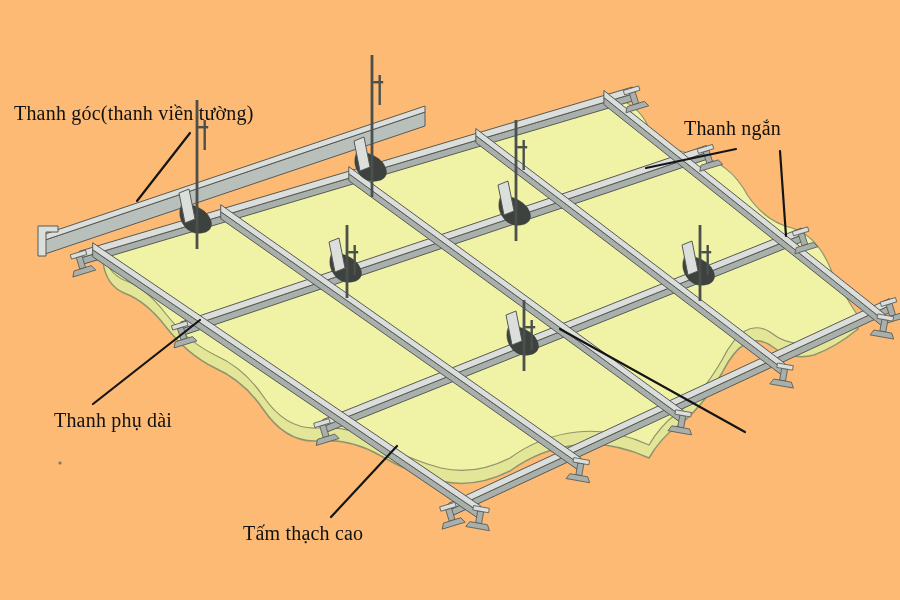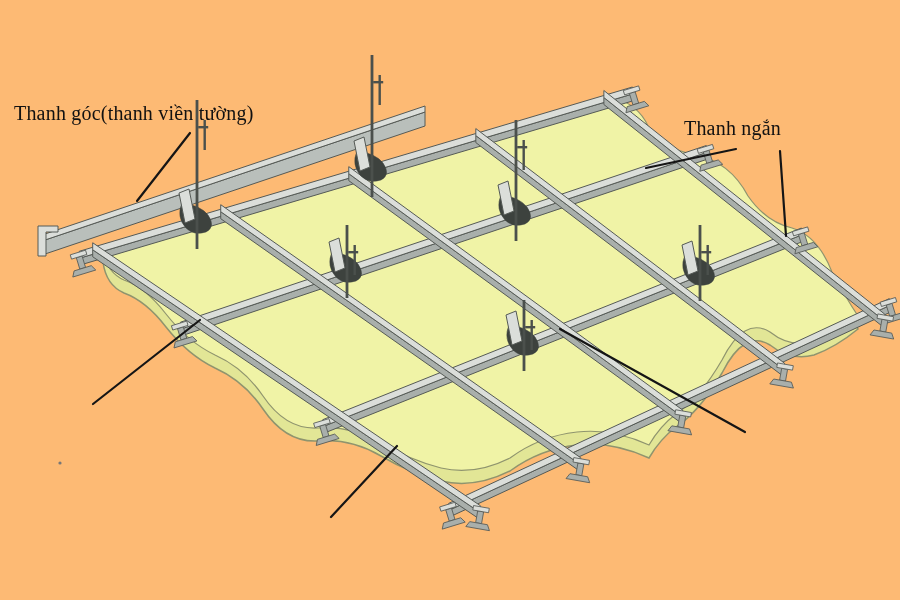--- a/index.html
+++ b/index.html
@@ -169,13 +169,15 @@
         <line x1="736" y1="149" x2="646" y2="168" stroke="#151515" stroke-width="2.2" stroke-linecap="round"></line>
         <line x1="780" y1="151" x2="786" y2="236" stroke="#151515" stroke-width="2.2" stroke-linecap="round"></line>
         <line x1="200" y1="320" x2="93" y2="404" stroke="#151515" stroke-width="2.2" stroke-linecap="round"></line>
         <line x1="560" y1="329" x2="745" y2="432" stroke="#151515" stroke-width="2.2" stroke-linecap="round"></line>
         <line x1="397" y1="446" x2="331" y2="517" stroke="#151515" stroke-width="2.2" stroke-linecap="round"></line>
       </g>
     </svg>
 
   <div class="lbl" id="lbl-wall-angle" style="color: rgb(17, 17, 17);">Thanh góc(thanh viền tường)</div>
   <div class="lbl" id="lbl-main-runner" style="color: rgb(17, 17, 17);">Thanh ngắn</div>
+  <div class="lbl" id="lbl-long-tee" style="color: rgb(17, 17, 17);">Thanh phụ dài</div>
+  <div class="lbl" id="lbl-board" style="color: rgb(17, 17, 17);">Tấm thạch cao</div>
 </div>
 
 </body></html>

